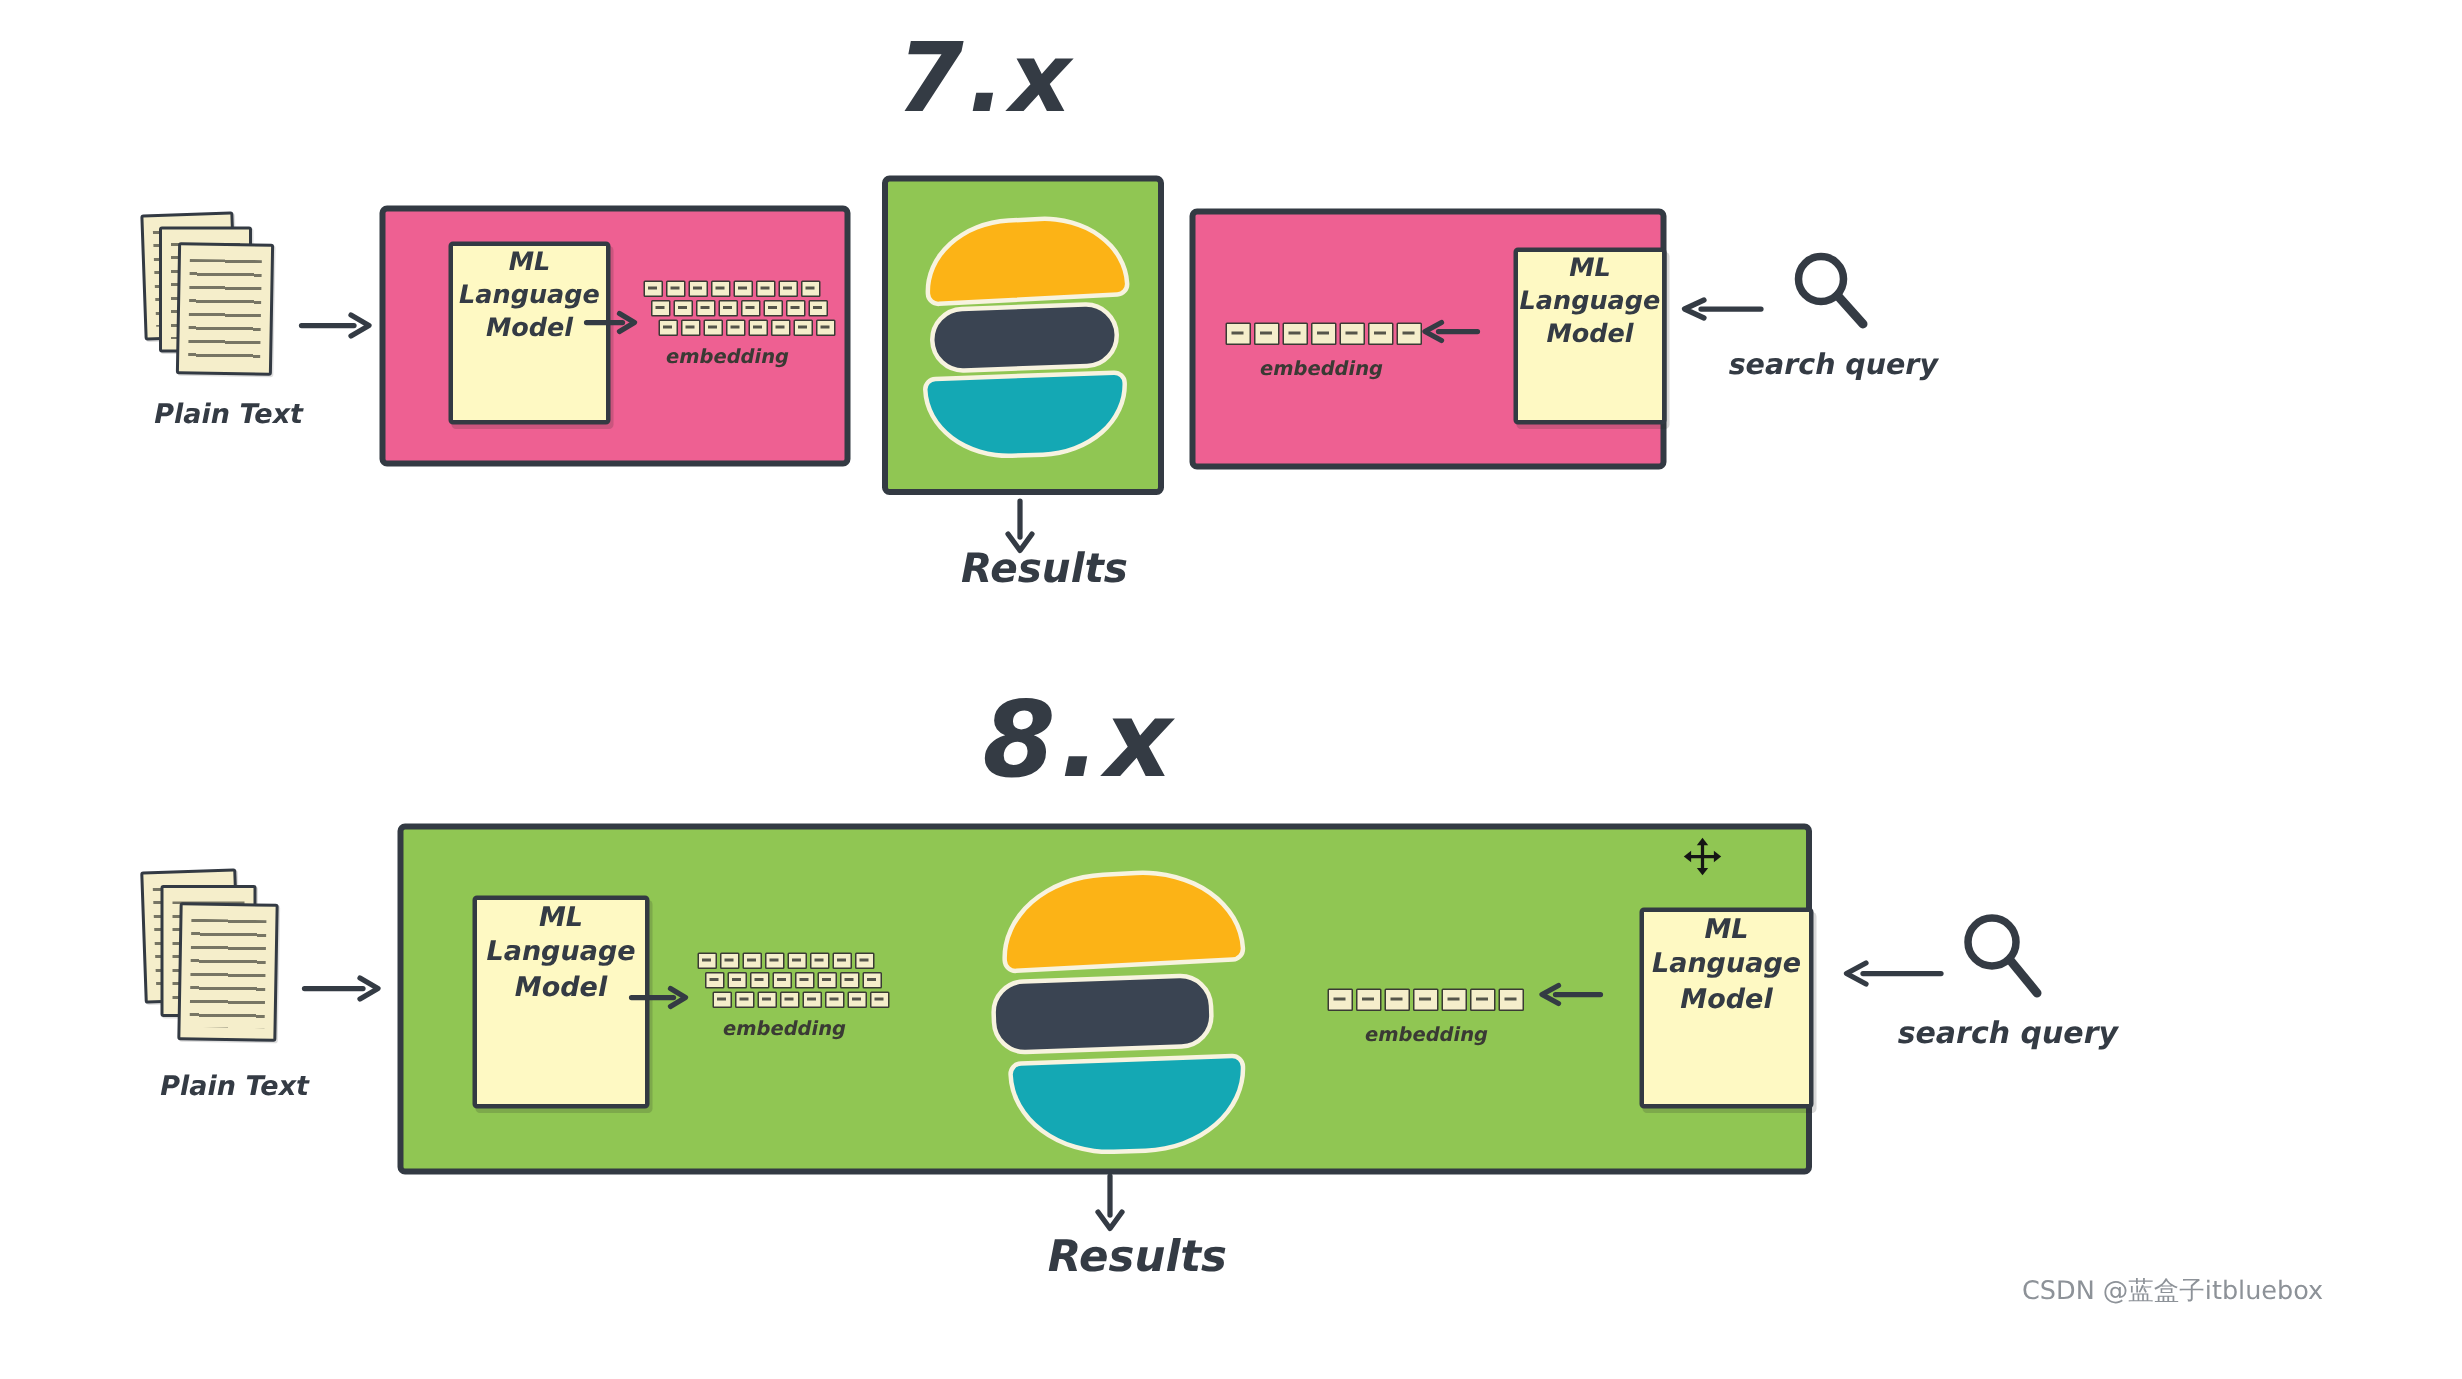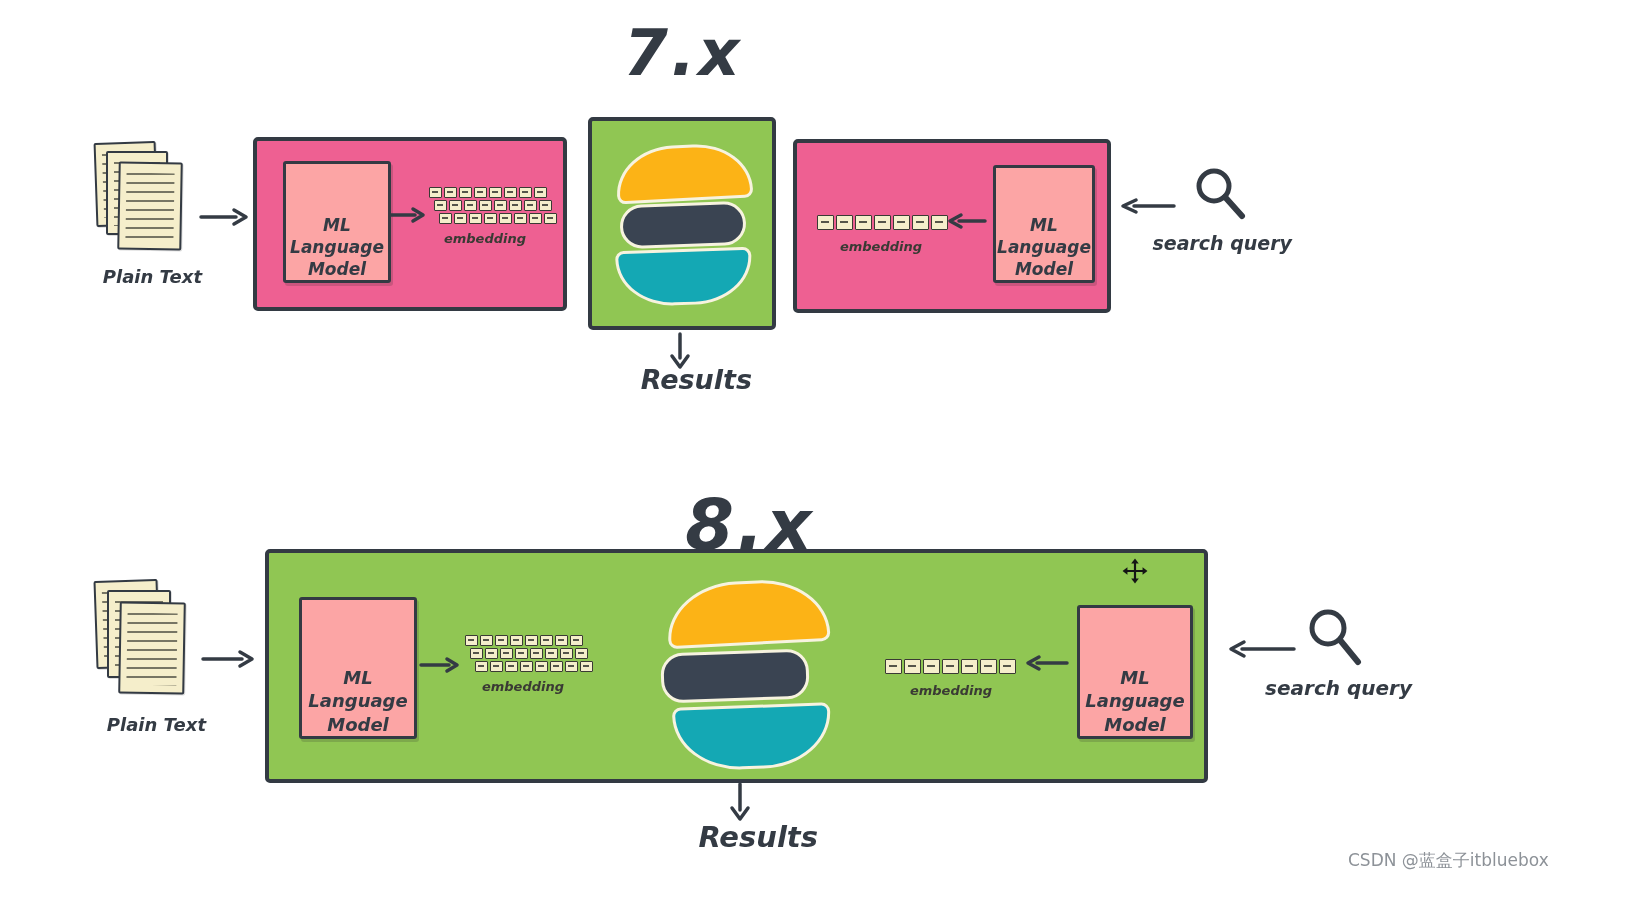--- a/index.html
+++ b/index.html
@@ -1,26 +1,26 @@
 <!DOCTYPE html>
 <html><head>
 <meta charset="utf-8">
 <style>
   html,body{margin:0;padding:0;background:#fff;}
   #stage{position:relative;width:1641px;height:919px;background:#ffffff;overflow:hidden;
          font-family:"DejaVu Sans",sans-serif;color:#343b44;}
   .layer{position:absolute;left:0;top:0;width:100%;height:100%;}
   .abs{position:absolute;}
   .hand{font-style:italic;font-weight:bold;color:#343b44;}
-  .big-title{font-size:64px;text-align:center;letter-spacing:3px;}
+  .big-title{font-size:64px;text-align:left;letter-spacing:3px;}
   .label{text-align:right;}
   .pink-box{position:absolute;background:#ee6092;border:4px solid #333a43;border-radius:5px;}
   .green-box{position:absolute;background:#90c653;border:4px solid #333a43;border-radius:5px;}
-  .paper-box{position:absolute;background:#fca5a5;border:3px solid #333a43;border-radius:3px;
-             display:flex;align-items:flex-end;justify-content:center;box-shadow:2px 3px 0 rgba(40,40,40,.18);}
+  .paper-box{position:absolute;background:#fef9c3;border:3px solid #333a43;border-radius:3px;
+             display:flex;align-items:flex-start;justify-content:center;box-shadow:2px 3px 0 rgba(40,40,40,.18);margin-left:16px;}
   .ml-label{white-space:pre-line;text-align:center;font-size:17px;font-weight:bold;font-style:italic;line-height:1.3;color:#343b44;}
   .doc{position:absolute;background:#f5eecb;border:2.5px solid #333a43;border-radius:2px;box-shadow:1px 1px 0 rgba(40,40,40,.15);}
   .doc::before{content:"";position:absolute;left:6px;right:6px;top:9px;bottom:7px;
                background:repeating-linear-gradient(to bottom,#57574a 0 2px,transparent 2px 9px);opacity:.8;}
   .emb-grid{position:absolute;}
   .emb-row{display:flex;gap:2px;margin-bottom:2px;}
   .emb-cell{width:13px;height:11px;background:#f5eecb;border:1.5px solid #3a3a34;border-radius:1px;
             box-sizing:border-box;position:relative;flex:0 0 auto;}
   .emb-cell::after{content:"";position:absolute;left:2px;top:3px;width:6px;height:2px;background:#55554a;}
   .emb-big .emb-cell{width:17px;height:15px;}
@@ -145,21 +145,21 @@
 
     <svg class="ink" style="left:668px;top:332px;" width="24" height="38" viewBox="0 0 24 38">
       <path d="M12 2 V26"></path>
         <path d="M4 24 L12 35 L20 24"></path>
     </svg>
     <div class="abs hand label" style="left:612px;top:364px;width:140px;font-size:27px;">Results</div>
   </div>
 
   <div class="layer">
 
-    <div class="abs hand big-title" style="left:655px;top:452px;width:190px;font-size:70px;margin-top:32px;">8.x</div>
+    <div class="abs hand big-title" style="left:655px;top:452px;width:190px;font-size:70px;">8.x</div>
 
     <div class="abs" style="left:95px;top:580px;width:116px;height:132px;">
       <div class="doc" style="left:0;top:0;width:60px;height:84px;transform:rotate(-2deg);"></div>
       <div class="doc" style="left:12px;top:10px;width:60px;height:84px;"></div>
       <div class="doc" style="left:24px;top:22px;width:62px;height:88px;transform:rotate(1deg);"></div>
     </div>
     <div class="abs hand label" style="left:82px;top:714px;width:124px;font-size:18px;">Plain Text</div>
 
     <svg class="ink" style="left:200px;top:648px;" width="56" height="22" viewBox="0 0 56 22">
       <path d="M3 11 H42"></path>

